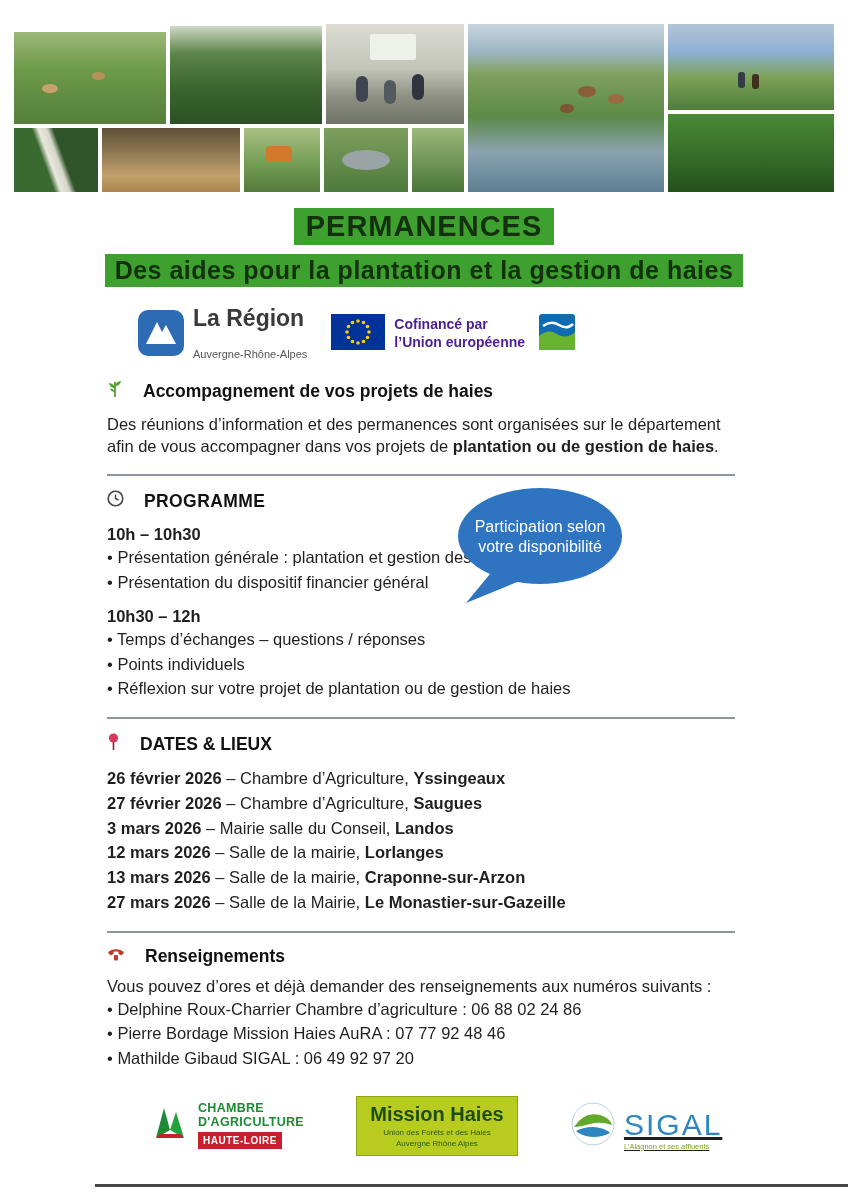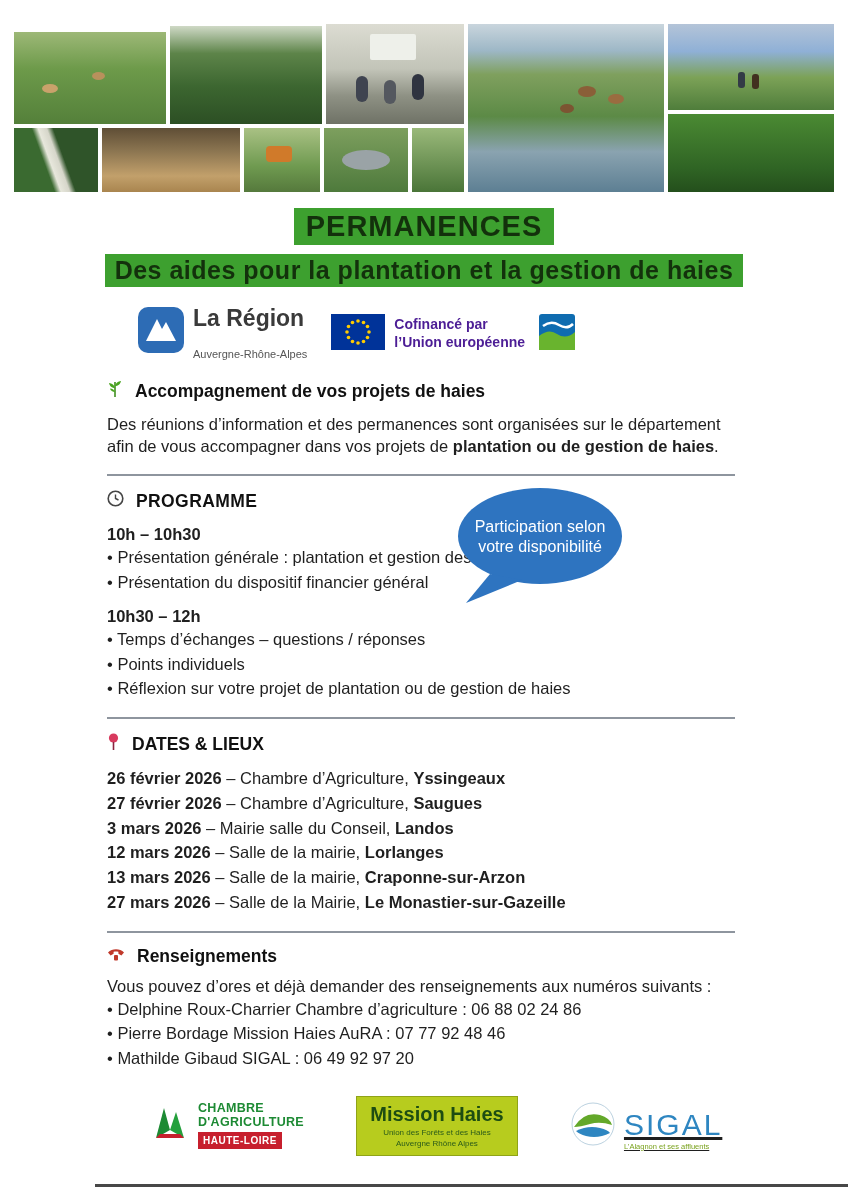--- a/index.html
+++ b/index.html
@@ -25,33 +25,33 @@
   
   .title-row{margin:0;padding-top:208px;text-align:center;}
   .subtitle-row{margin-top:9px;text-align:center;}
   .hl{display:inline-block;background:#3da02f;color:#13310c;font-weight:bold;
       font-size:29px;letter-spacing:1px;padding:2px 12px;}
   .hl2{display:inline-block;background:#3da02f;color:#13310c;font-weight:bold;
       font-size:25px;letter-spacing:0.5px;padding:2px 10px;}
 
   
   .partners{margin:20px 0 0 138px;display:flex;align-items:center;}
-  .p-region{display:flex;align-items:flex-start;gap:9px;}
+  .p-region{display:flex;align-items:flex-end;gap:9px;}
   .p-region .name{font-size:23px;font-weight:bold;color:#3a3a3a;line-height:1;}
   .p-region .subname{font-size:11px;color:#555;margin-top:18px;}
   .p-eu{display:flex;align-items:center;gap:9px;margin-left:24px;}
   .p-eu .txt{font-size:14px;font-weight:bold;color:#4c1d95;line-height:1.25;}
   .p-rf{margin-left:66px;line-height:1.05;}
   .p-rf .rfline{font-size:10px;font-weight:bold;color:#222;letter-spacing:0.4px;}
   .p-rf .motto{font-size:6.5px;font-style:italic;color:#444;line-height:1.3;}
   .p-ae{margin-left:14px;}
 
   
   .section{padding-left:107px;padding-right:110px;}
-  .sec-head{display:flex;align-items:center;gap:12px;font-size:17.5px;font-weight:bold;color:#111;}
+  .sec-head{display:flex;align-items:center;gap:20px;font-size:17.5px;font-weight:bold;color:#111;}
   .body-text{margin-top:10px;font-size:16.5px;line-height:1.34;}
   .b{font-weight:bold;}
   .rule{margin:17px 0 0 107px;width:628px;border-top:2px solid #8e959e;}
   .bullet-list{margin:3px 0 0 0;padding:0;list-style:none;}
   .bullet-list li{font-size:16.5px;line-height:1.32;margin-top:3px;}
   .bullet-list li::before{content:"• ";}
   .time{font-size:16.5px;font-weight:bold;margin-top:13px;}
 
   .programme{position:relative;margin-top:14px;}
   .bubble{position:absolute;left:450px;top:-4px;width:180px;height:122px;}

